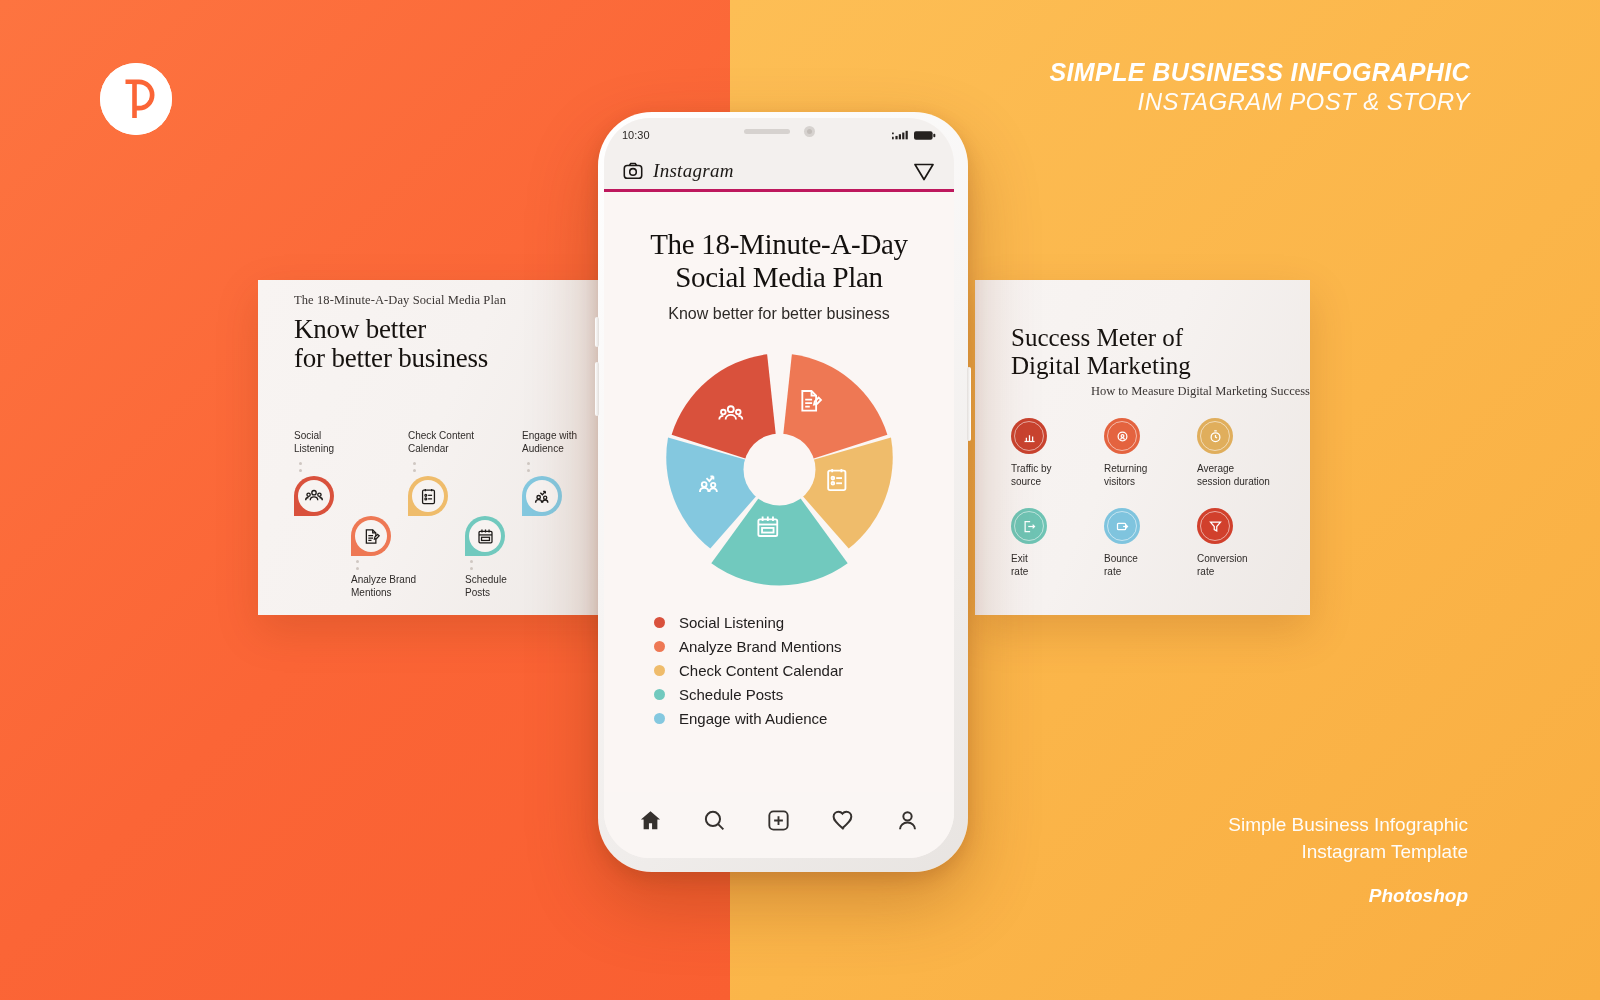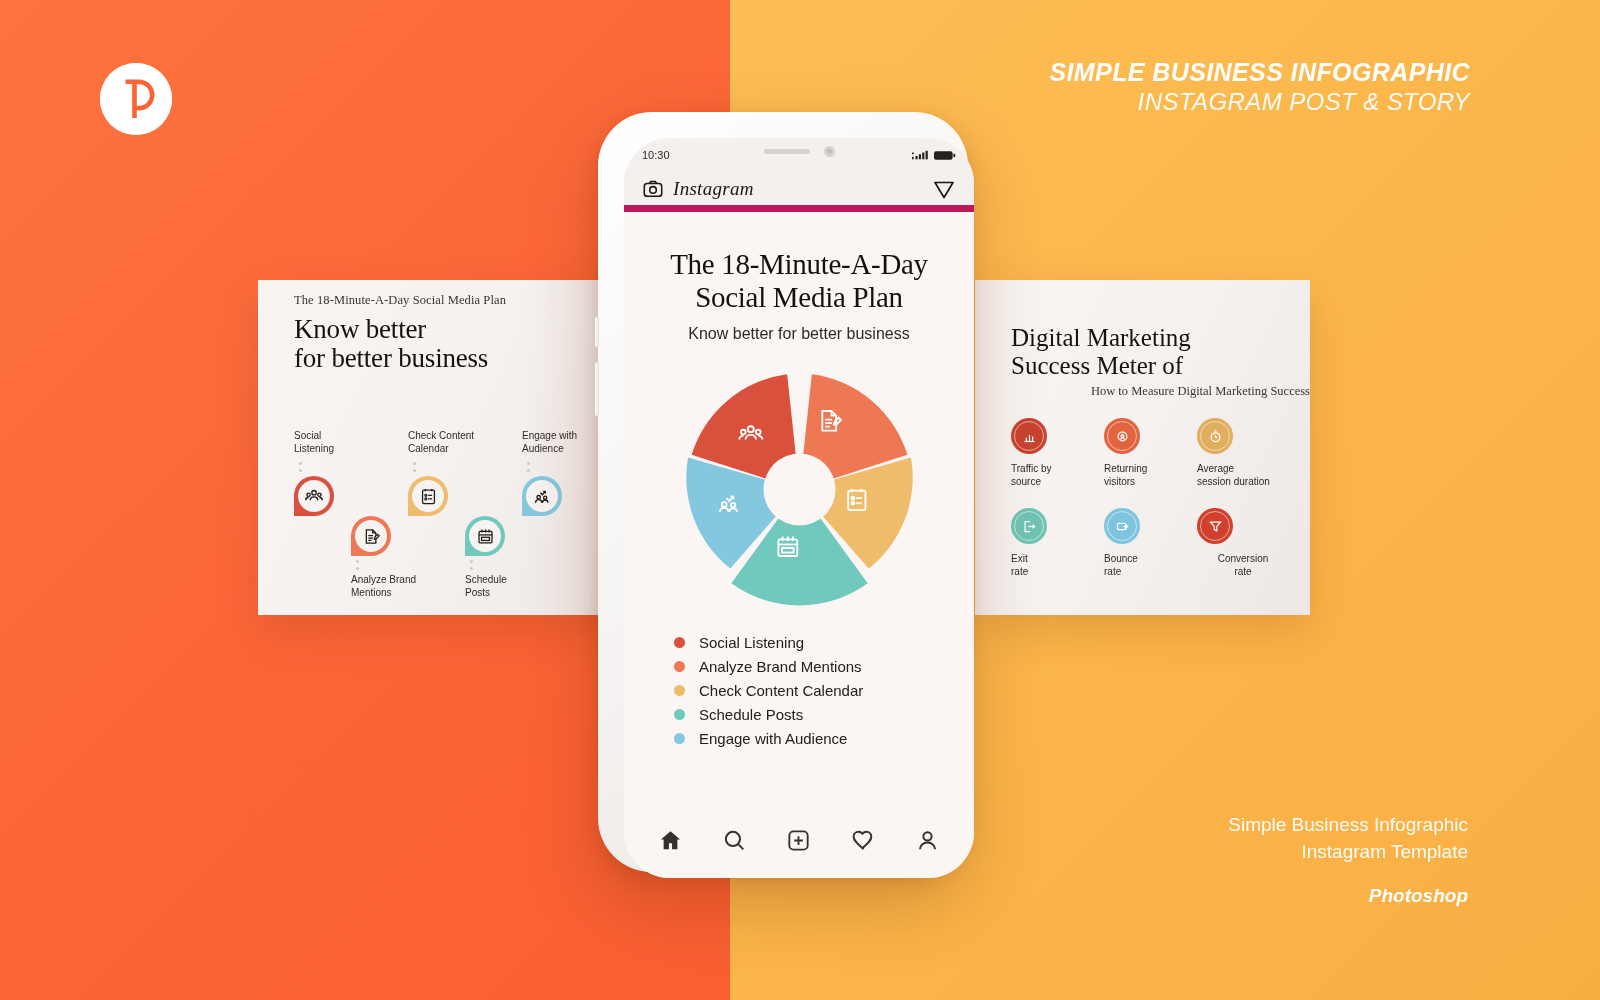--- a/index.html
+++ b/index.html
@@ -111,21 +111,21 @@
     border:1.5px solid rgba(255,255,255,.55);
     display:flex; align-items:center; justify-content:center;
   }
 
   
   .phone{
     position:absolute; left:598px; top:112px; width:370px; height:760px;
     border-radius:54px;
     background:linear-gradient(140deg,#ffffff 0%,#f7f5f4 45%,#e8e4e1 100%);
     box-shadow:0 30px 70px rgba(120,45,10,.30), 0 6px 18px rgba(120,45,10,.18);
-    padding:26px;
+    padding:6px;
   }
   .phone:before,.phone:after{
     content:""; position:absolute; left:-3px; width:4px; border-radius:3px;
     background:linear-gradient(90deg,#ffffff,#e2dedb);
   }
   .phone:before{ top:205px; height:30px; }
   .phone:after{ top:250px; height:54px; }
   .btn-right{
     position:absolute; right:-3px; top:255px; width:4px; height:74px;
     border-radius:3px; background:linear-gradient(90deg,#e2dedb,#ffffff);
@@ -148,21 +148,21 @@
   .statusbar{
     position:absolute; top:0; left:0; right:0; height:34px;
     display:flex; align-items:center; justify-content:space-between;
     padding:0 18px; font-size:11px; color:#2b2724; background:#F3F0EE;
   }
   .status-right{ display:flex; align-items:center; gap:5px; }
   .igbar{
     position:absolute; top:34px; left:0; right:0; height:40px;
     background:#F3F0EE; display:flex; align-items:center;
     justify-content:space-between; padding:0 18px;
-    border-bottom:7px solid #be185d;
+    border-bottom:3px solid #be185d;
   }
   .ig-left{ display:flex; align-items:center; gap:9px; }
   .ig-word{
     font-family:"Liberation Serif", serif; font-style:italic;
     font-size:19px; color:#1b1815; letter-spacing:.3px;
   }
   .post{
     position:absolute; top:74px; left:0; right:0; bottom:66px;
     background:#FBF6F4; padding-top:36px;
   }
@@ -318,22 +318,22 @@
         <div>Posts</div>
       </div>
     </div>
 
   </div>
 </div>
 
 <div class="card card-right">
   <div style="padding:44px 0 0 36px;">
     <div class="card-title-sm">
+      <div>Success Meter of</div>
       <div>Digital Marketing</div>
-      <div>Success Meter of</div>
     </div>
     <div class="card-sub">How to Measure Digital Marketing Success</div>
   </div>
 
   <div class="rgrid">
 
     <div class="rcell" style="left:0; top:0;">
       <div class="ricon" style="background:#C9432F;">
         <div class="rin">
           <svg width="15" height="15" viewBox="0 0 24 24" fill="none" stroke="#fff" stroke-width="2">
@@ -405,21 +405,21 @@
               <path d="M17 9l3 3-3 3"></path>
           </svg>
         </div>
       </div>
       <div class="item-label">
         <div>Bounce</div>
         <div>rate</div>
       </div>
     </div>
 
-    <div class="rcell" style="left:186px; top:90px;text-align:center;">
+    <div class="rcell" style="left:186px; top:90px;">
       <div class="ricon" style="background:#D1402C;">
         <div class="rin">
           <svg width="15" height="15" viewBox="0 0 24 24" fill="none" stroke="#fff" stroke-width="2">
             <path d="M4 5h16l-6 7v7l-4-2v-5z"></path>
           </svg>
         </div>
       </div>
       <div class="item-label">
         <div>Conversion</div>
         <div>rate</div>

